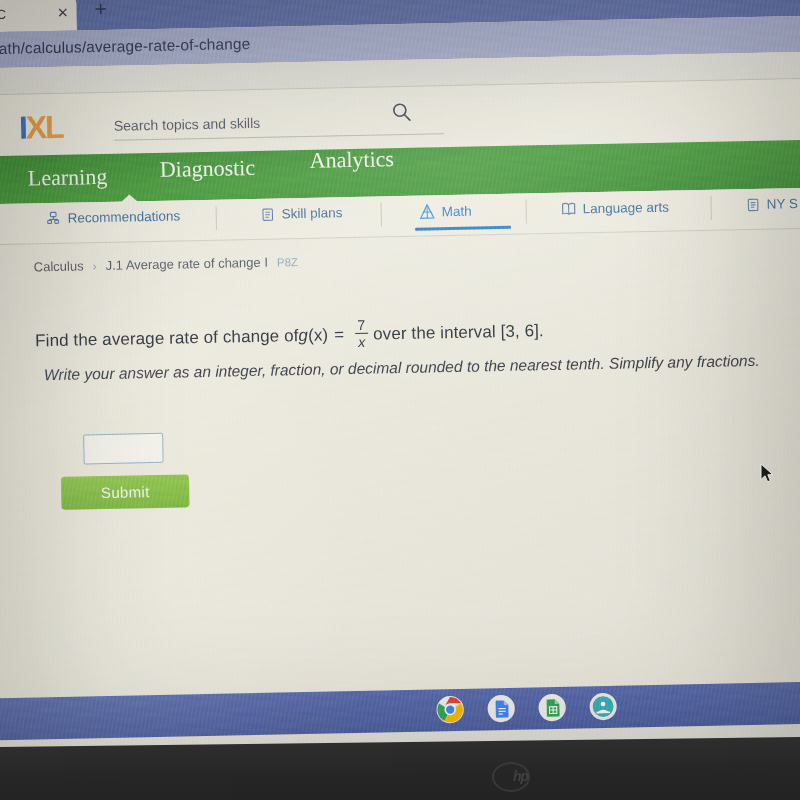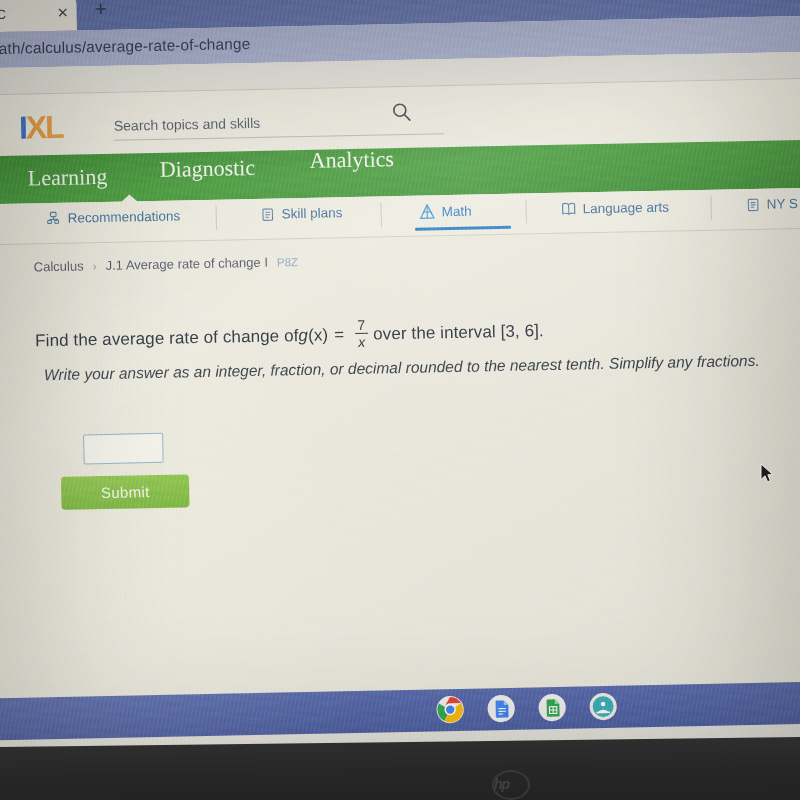--- a/index.html
+++ b/index.html
@@ -31,25 +31,24 @@
     position: absolute;
     left: 492px; top: 762px;
     width: 34px; height: 26px;
     border-radius: 50%;
     border: 2.5px solid #3d3d3d;
     color: #474747;
     font-style: italic;
     font-size: 14px;
     font-weight: bold;
     line-height: 24px;
-    text-align: left;
+    text-align: right;
     letter-spacing: -1px;
     z-index: 41;
     opacity: .85;
-    margin-top: 8px;
   }
 
   
   #screen {
     position: absolute;
     left: -26px; top: -18px;
     width: 858px; height: 790px;
     transform: rotate(-1.15deg);
     transform-origin: 50% 50%;
     background: #e7e6de;

